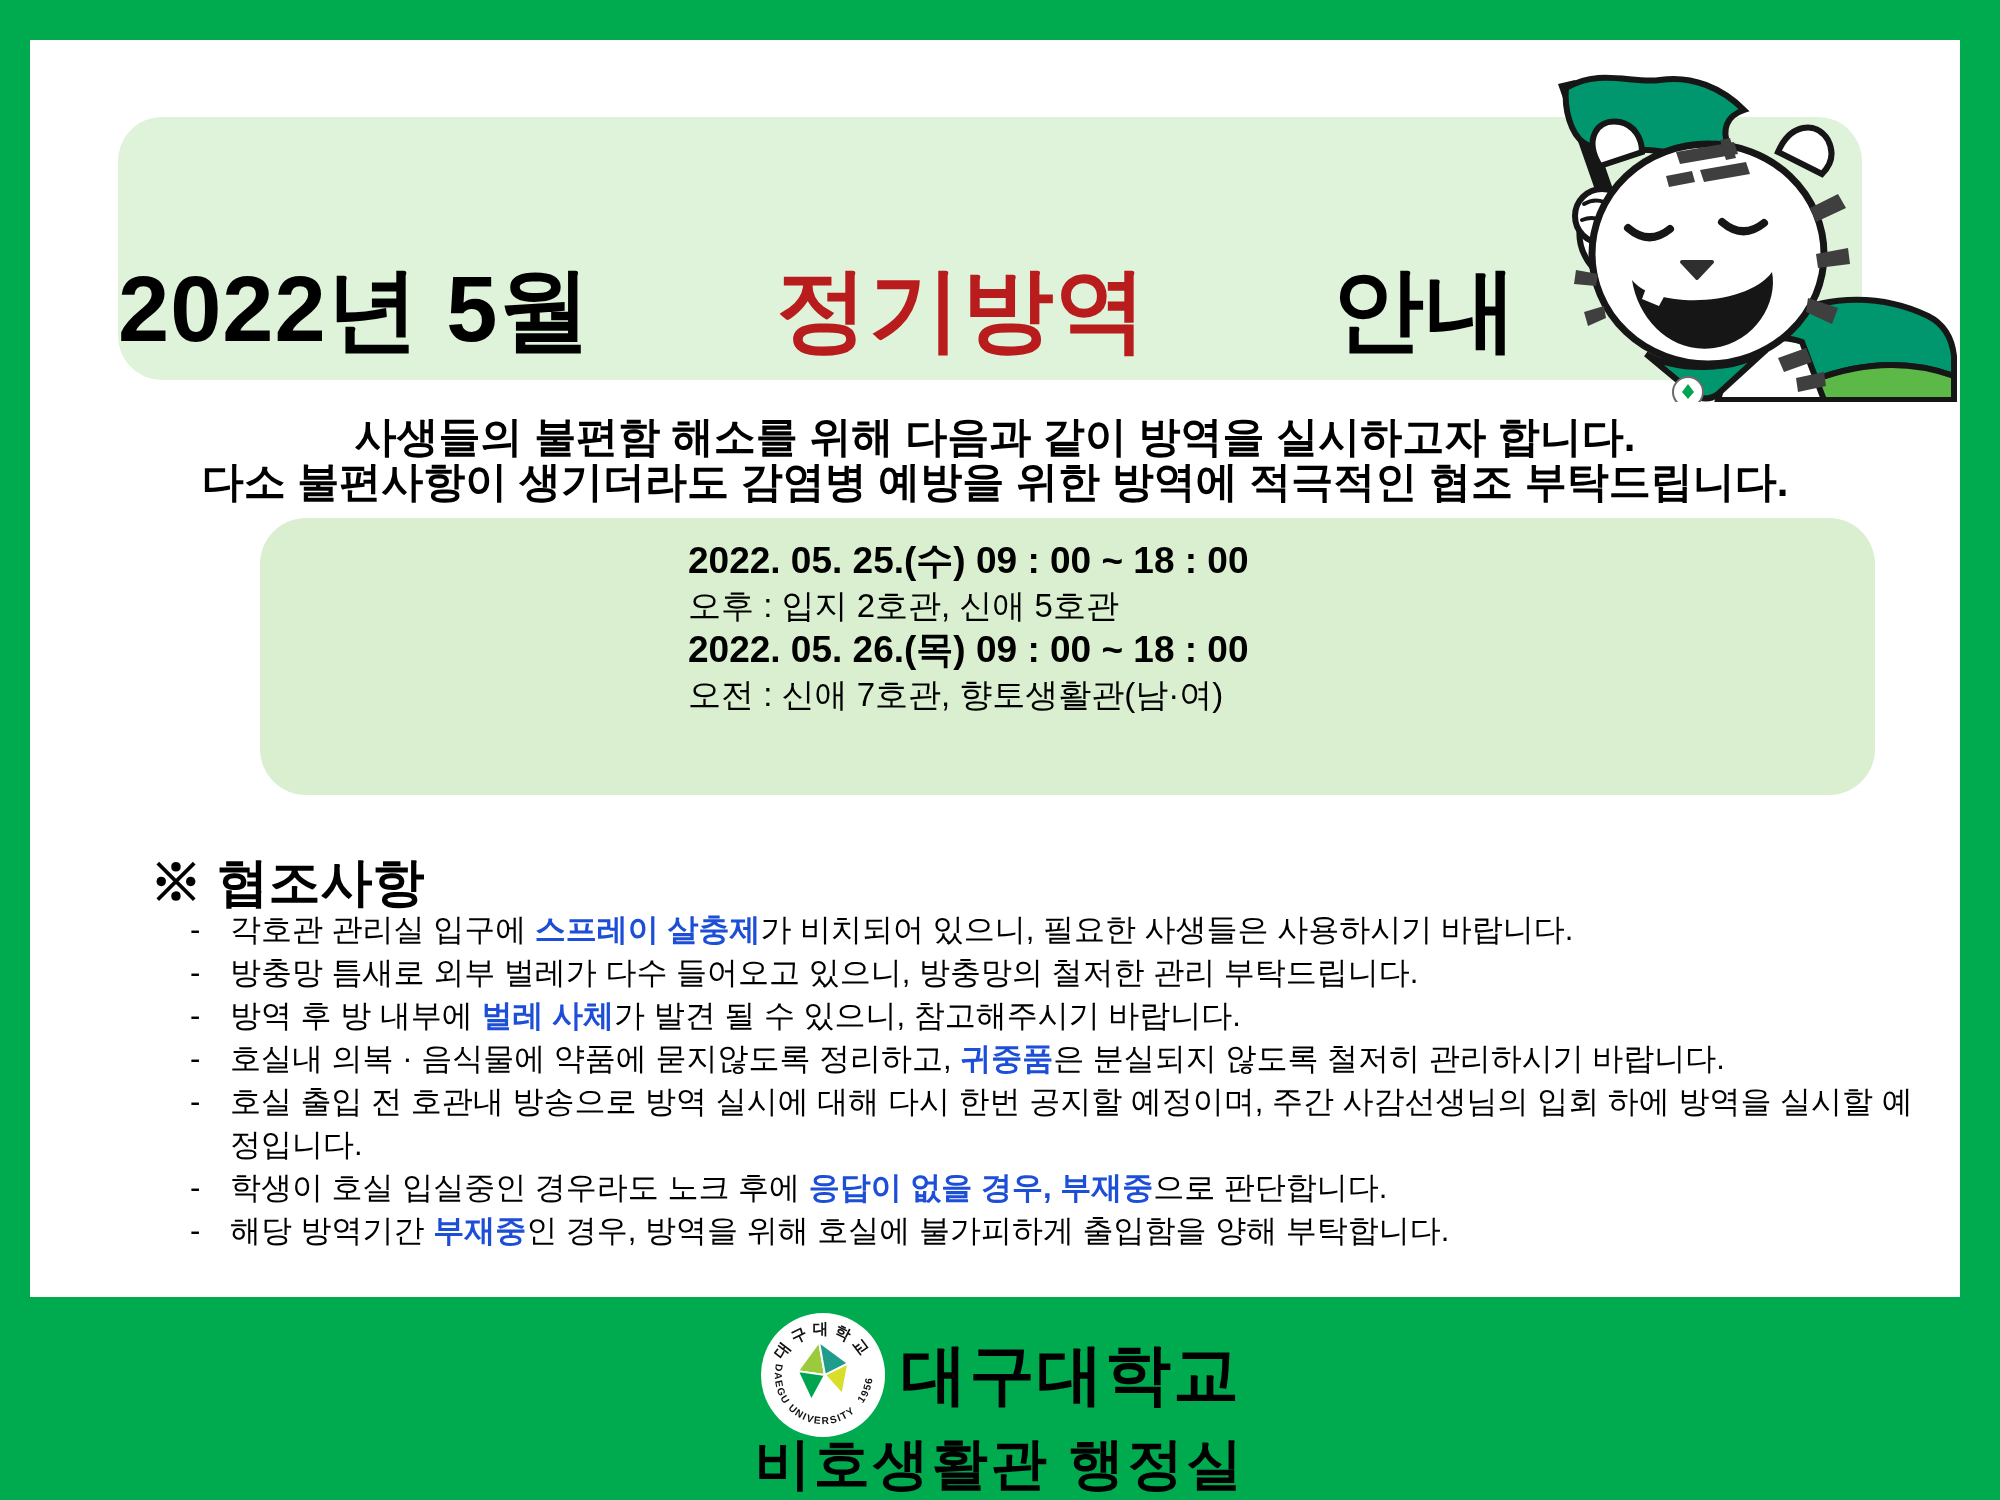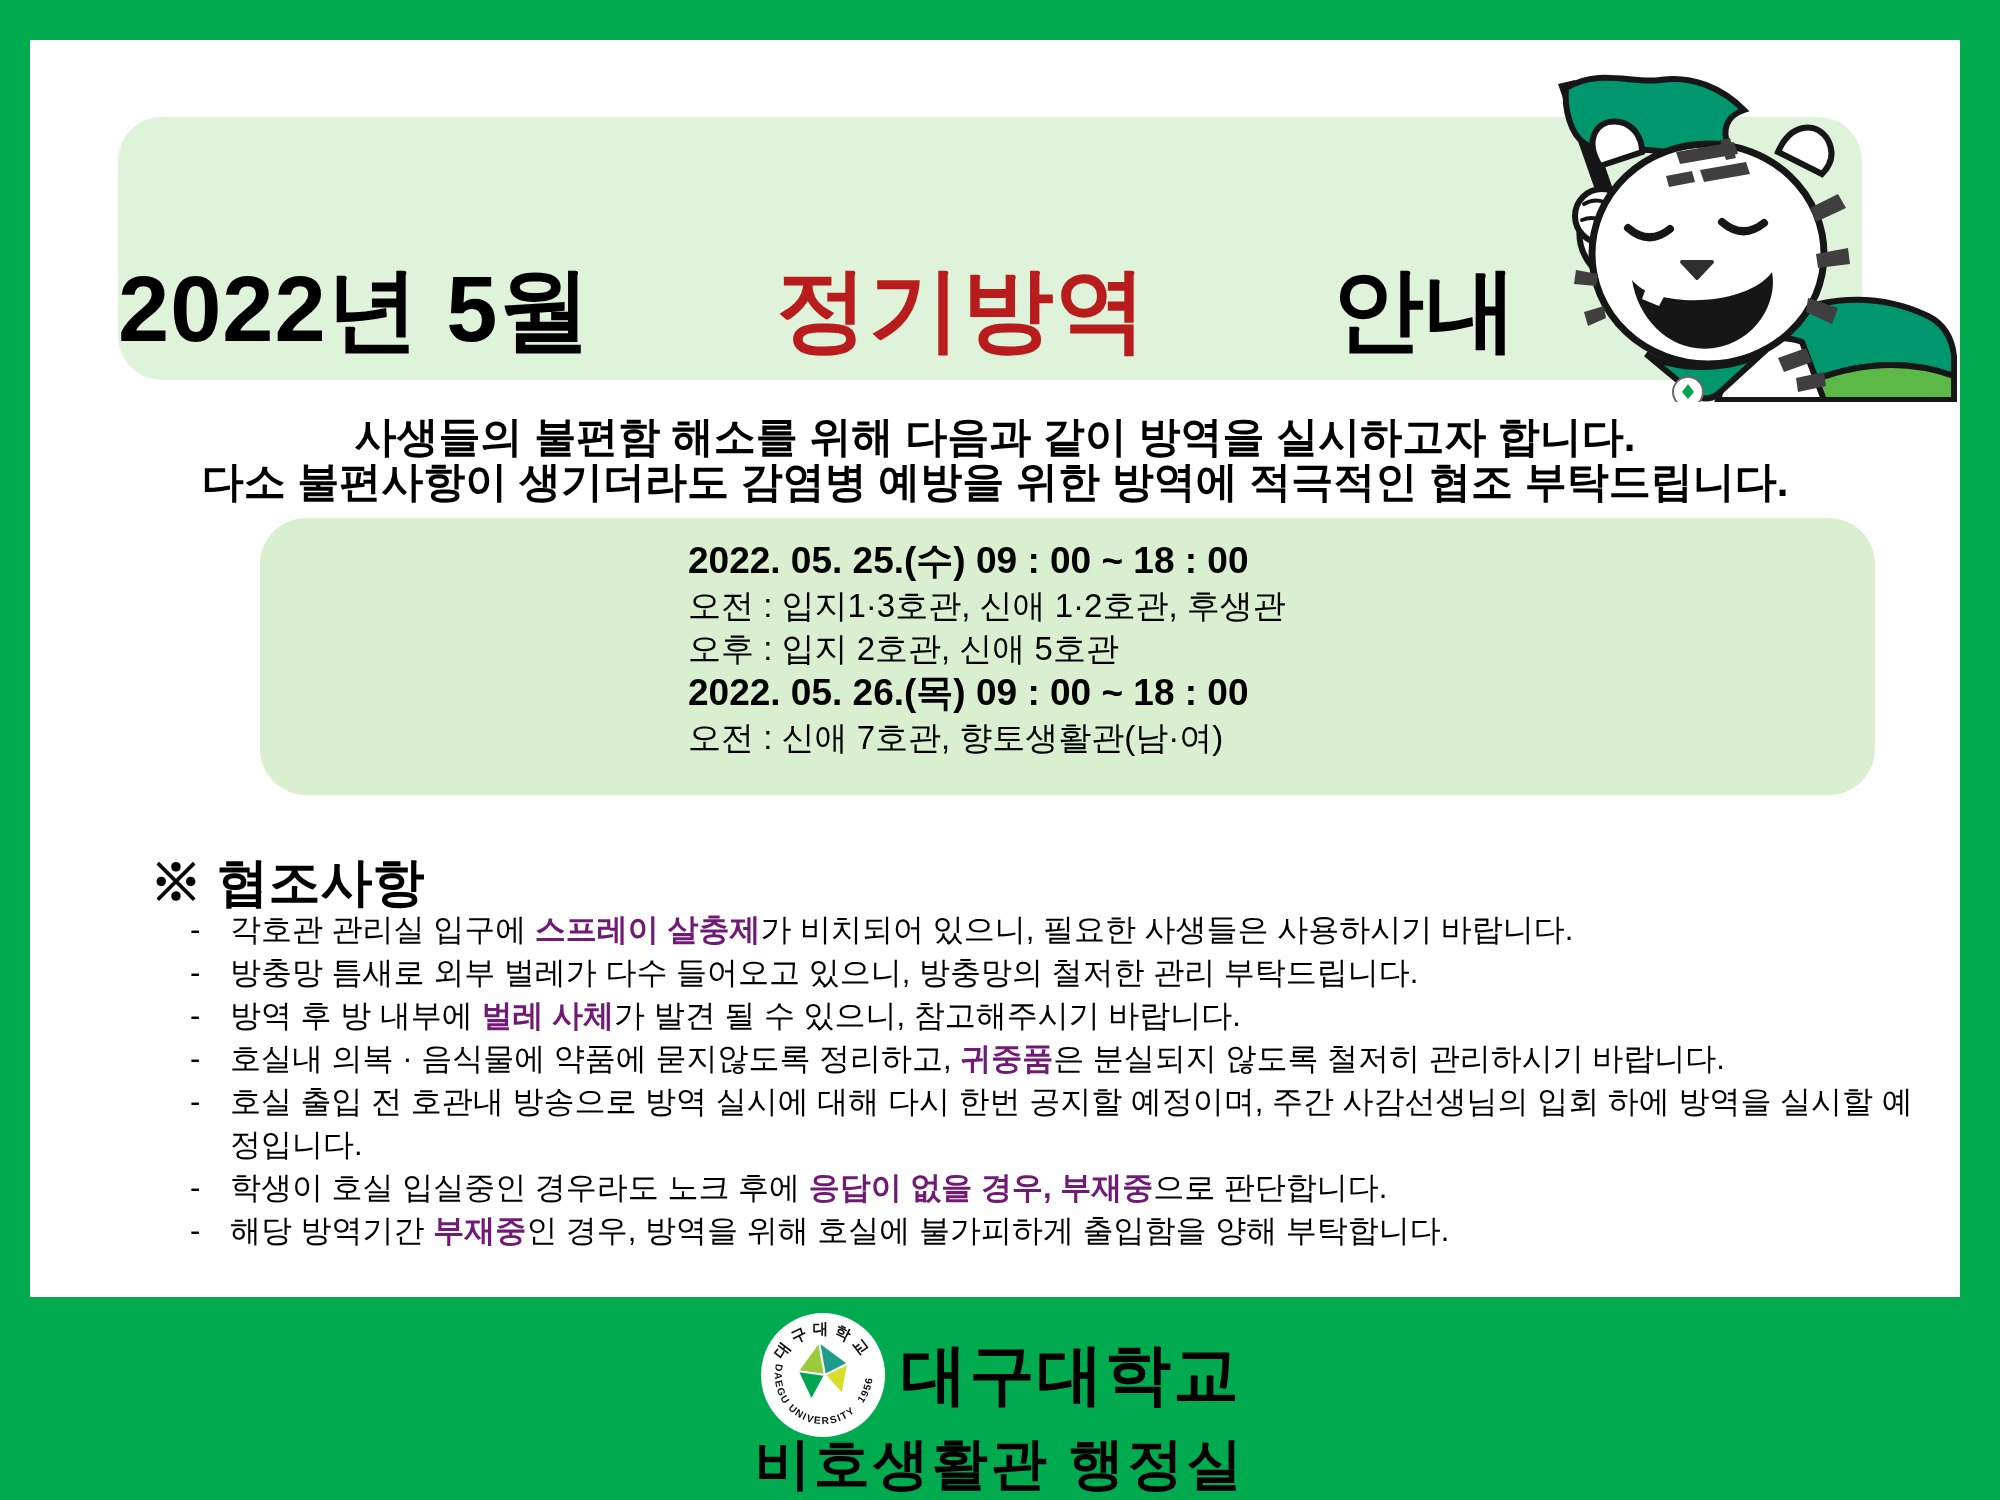--- a/index.html
+++ b/index.html
@@ -38,21 +38,21 @@
     position:absolute;left:110px;top:798px;margin:10px;
     font-size:52px;font-weight:bold;
   }
   .notes-list{
     position:absolute;left:160px;top:868px;width:1740px;
     font-size:31px;line-height:43px;
   }
   .note-item{display:flex;}
   .note-dash{flex:0 0 40px;text-align:left;}
   .note-text{flex:1 1 auto;}
-  .note-text .red-em{color:#701a75;font-weight:bold;}
+  .note-text .red-em{color:#1d4ed8;font-weight:bold;}
   .footer{
     position:absolute;left:0;top:1297px;width:2000px;height:203px;
     display:flex;flex-direction:column;align-items:center;justify-content:flex-start;
   }
   .footer-row{display:flex;align-items:center;gap:14px;margin-top:14px;}
   .seal{width:128px;height:128px;}
   .uni-name{font-size:66px;font-weight:bold;letter-spacing:2px;}
   .office-name{font-size:56px;font-weight:bold;letter-spacing:3px;margin-top:-12px;}
 </style>
 </head>
@@ -123,21 +123,20 @@
     </svg>
 
     <div class="intro">
       <div>사생들의 불편함 해소를 위해 다음과 같이 방역을 실시하고자 합니다.</div>
       <div>다소 불편사항이 생기더라도 감염병 예방을 위한 방역에 적극적인 협조 부탁드립니다.</div>
     </div>
 
     <div class="schedule">
       <div class="sess">
         <div class="sched-date">2022. 05. 25.(수) 09 : 00 ~ 18 : 00</div>
-        <div class="sched-slot">오전 : 입지1·3호관, 신애 1·2호관, 후생관</div>
         <div class="sched-slot">오후 : 입지 2호관, 신애 5호관</div>
       </div>
       <div class="sess">
         <div class="sched-date">2022. 05. 26.(목) 09 : 00 ~ 18 : 00</div>
         <div class="sched-slot">오전 : 신애 7호관, 향토생활관(남·여)</div>
       </div>
     </div>
 
     <h2 class="notes-heading">※ 협조사항</h2>
 

